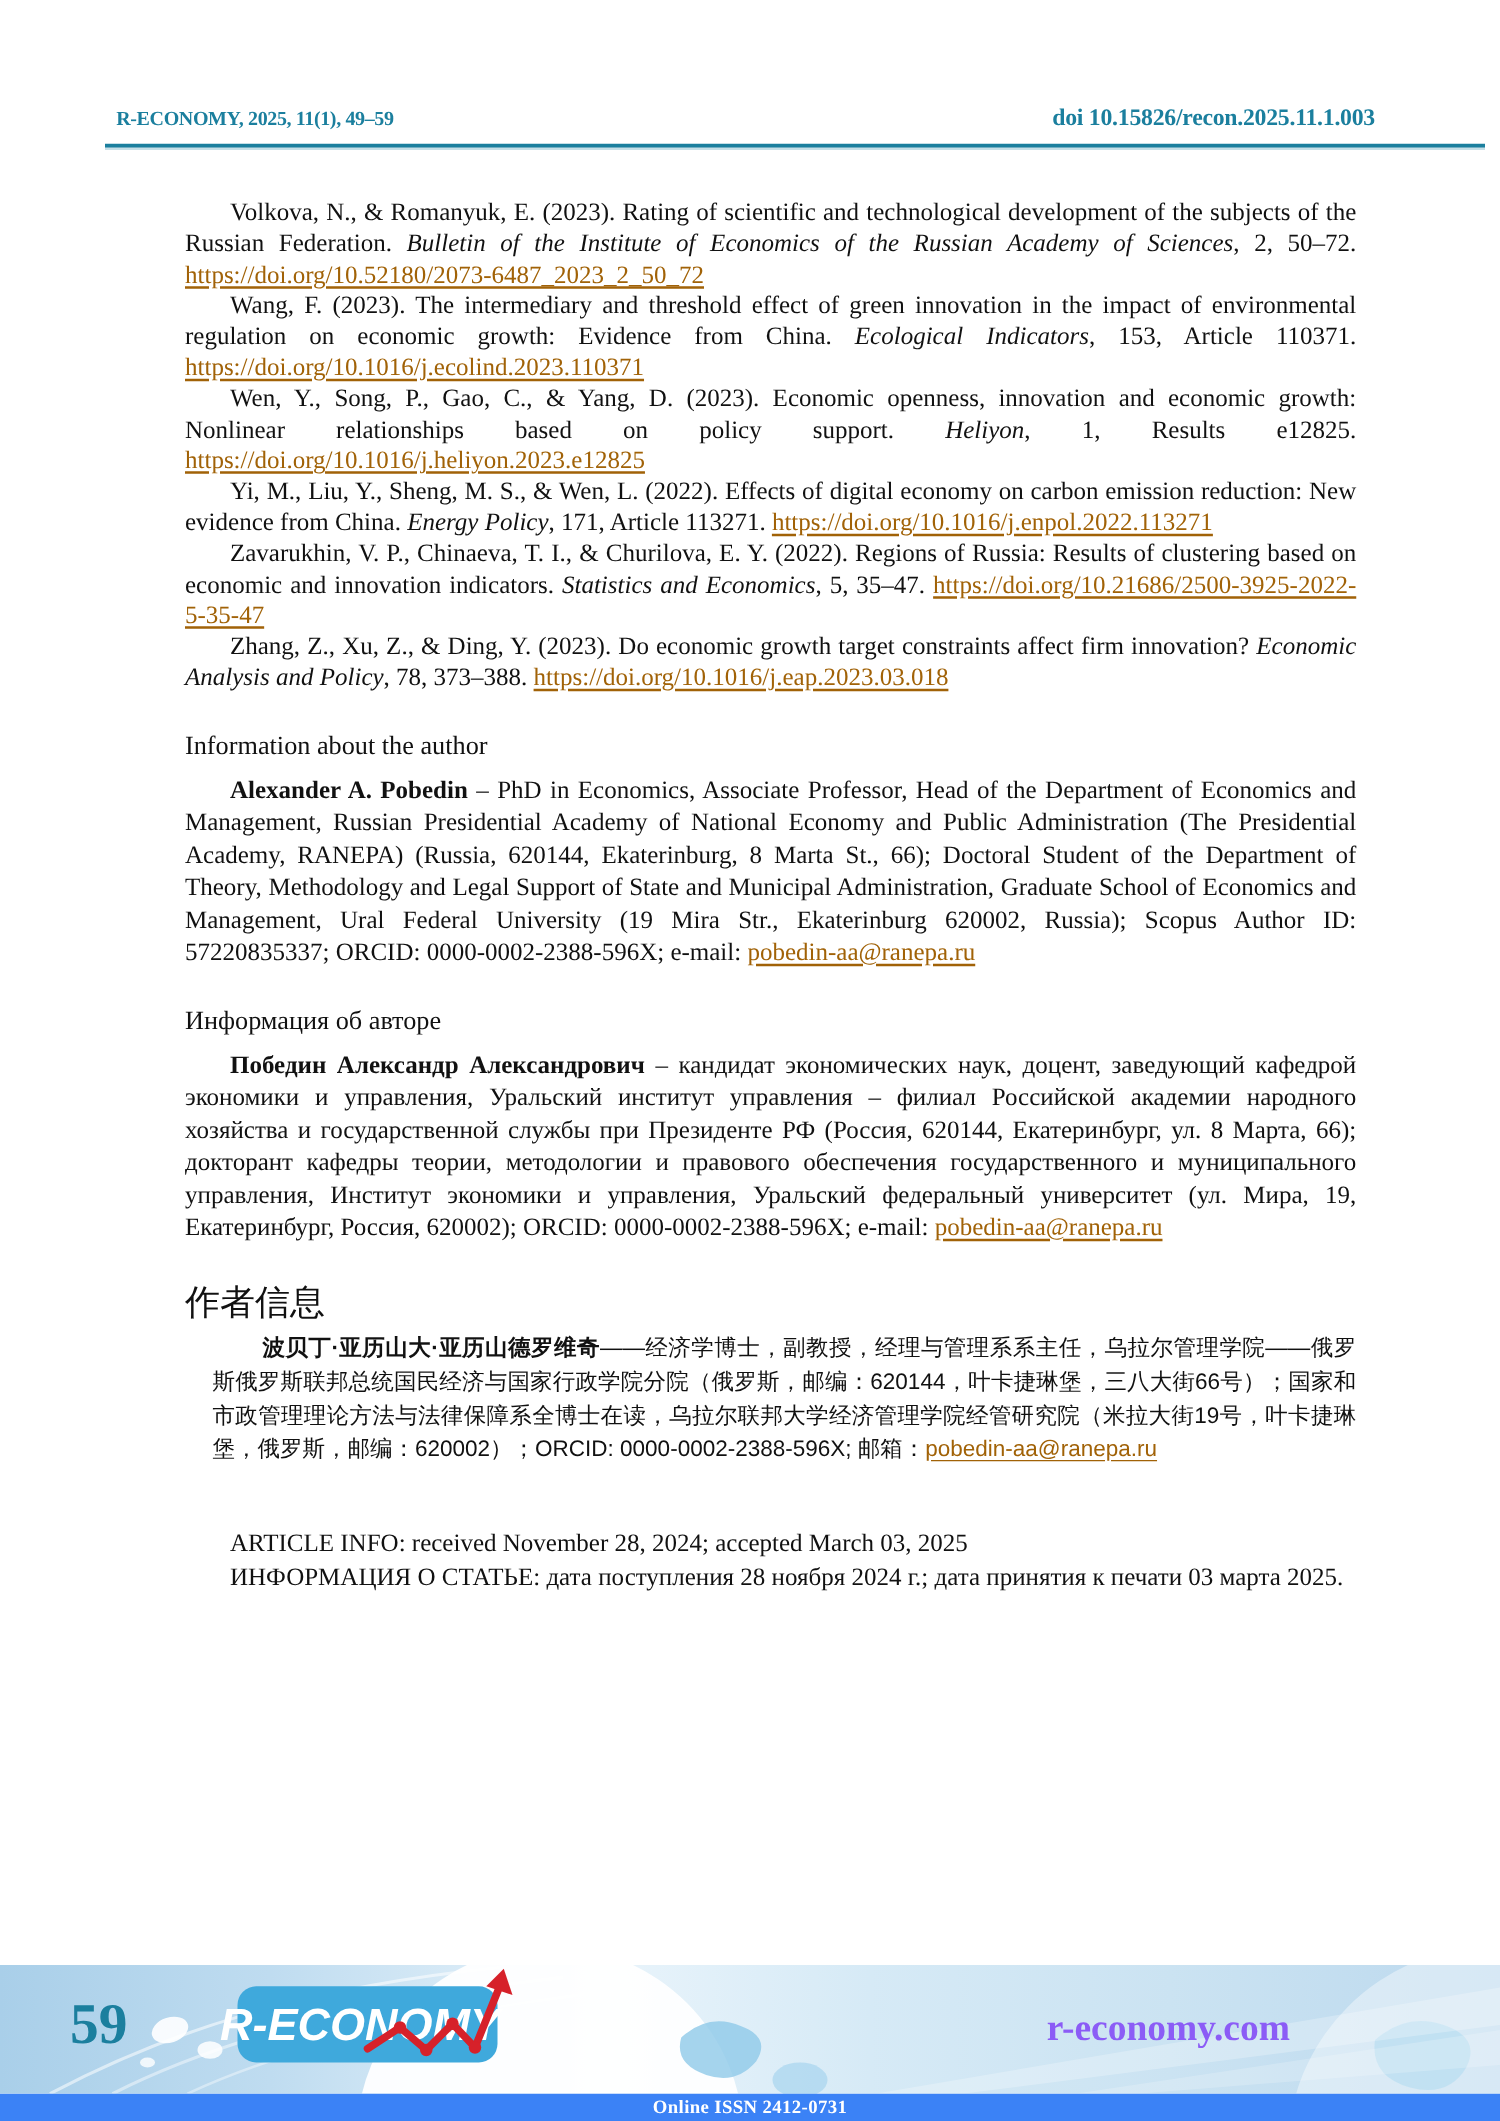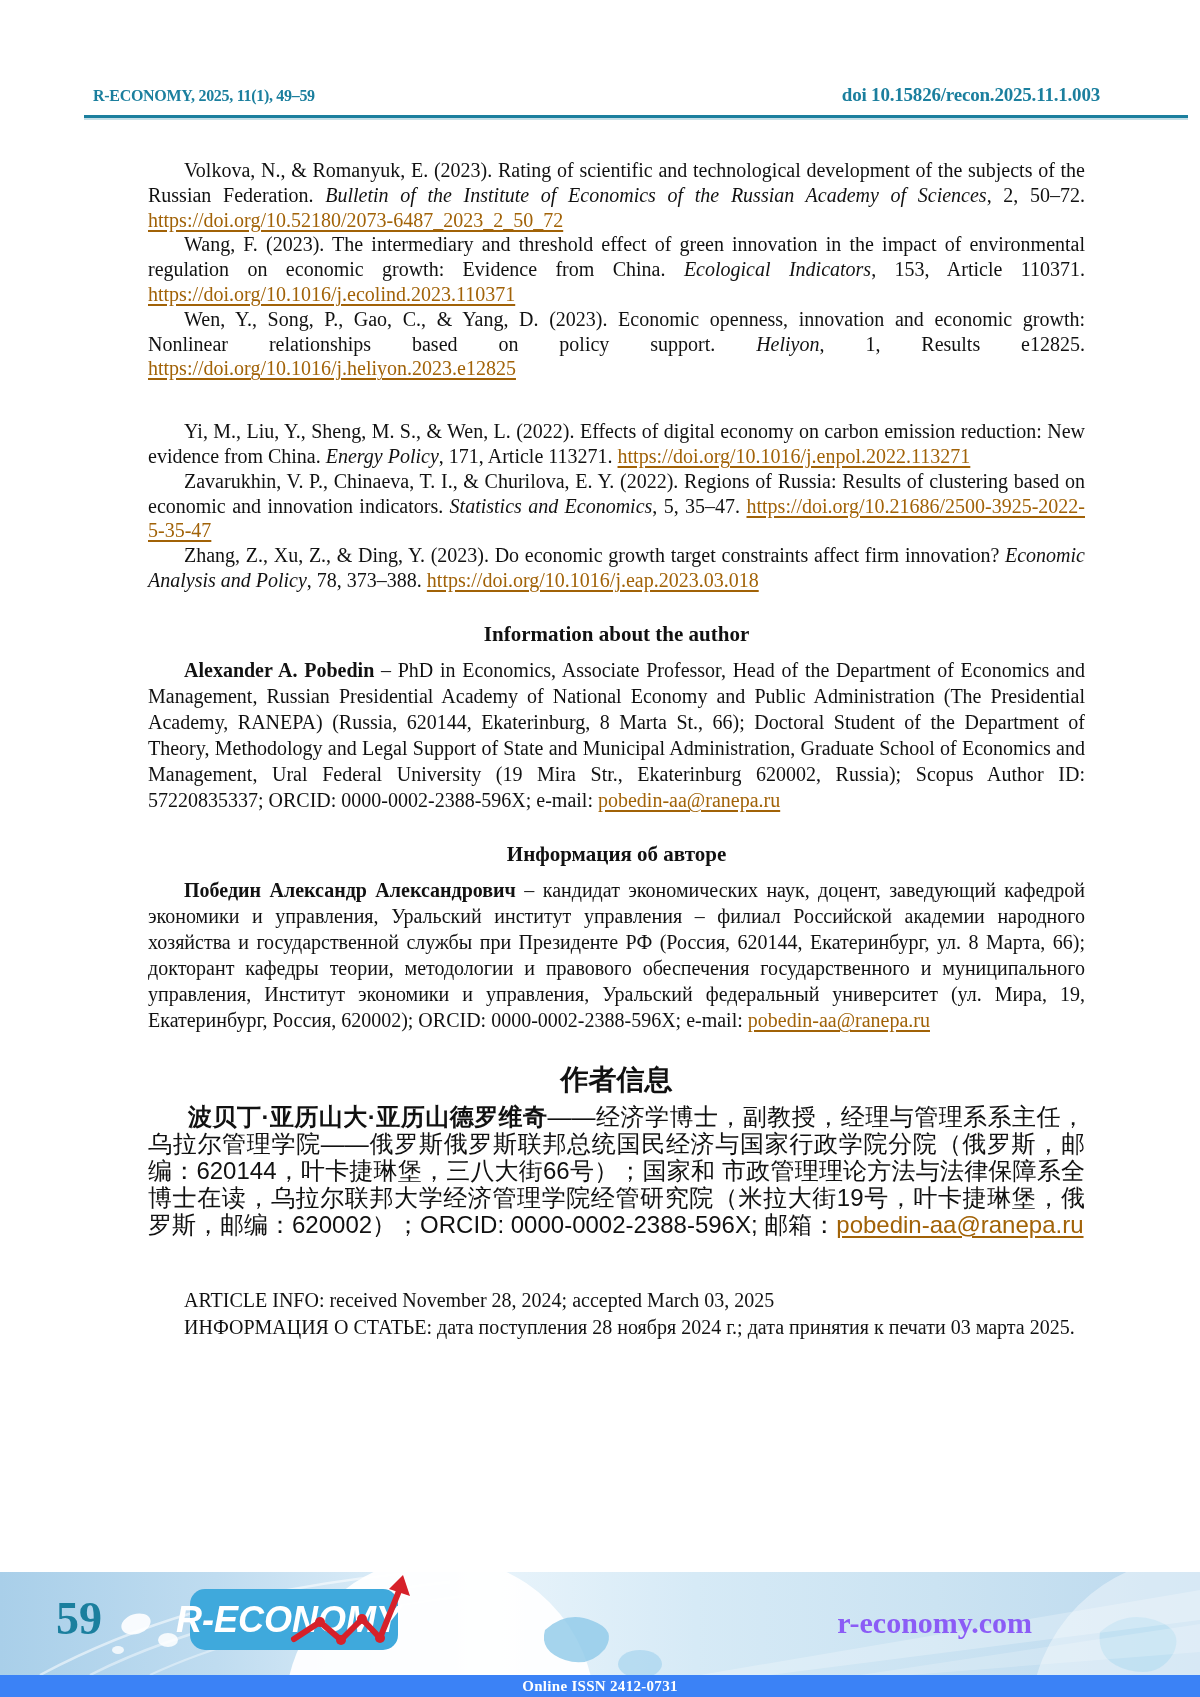--- a/index.html
+++ b/index.html
@@ -22,33 +22,33 @@
     box-shadow:0 2px 0 rgba(27,127,158,0.25);
   }
 
   
   .content{
     width:937px;margin:40px 0 0 148px;
     font-size:20px;text-align:justify;
   }
   p{margin:0;}
   .ref{line-height:24.8px;text-indent:36px;}
-  .gap-before{margin-top:38px;}
+  .gap-before{}
   em{font-style:italic;}
   a{color:#a16207;text-decoration:underline;text-underline-offset:3px;cursor:pointer;}
   .sec-h{
-    text-align:center;font-weight:bold;font-size:21px;
+    font-weight:normal;font-size:21px;
     margin:28px 0 10px 0;text-indent:0;line-height:26px;
   }
   .para{line-height:26px;text-indent:36px;}
   strong{font-weight:bold;}
   .zh-h{font-family:"Liberation Sans", sans-serif;font-size:28px;margin-top:34px;}
   .para-zh{
     font-family:"Liberation Sans", sans-serif;
-    line-height:27px;font-size:24px;text-indent:40px;
+    line-height:27px;font-size:18px;text-indent:40px;margin-left:22px;
   }
   .info-line{line-height:27px;text-indent:36px;}
   .info-first{margin-top:49px;}
 
   
   .footer-band{
     position:absolute;left:0;bottom:22px;width:1200px;height:103px;
   }
   .footer-band svg{position:absolute;left:0;top:0;}
   .page-number{

